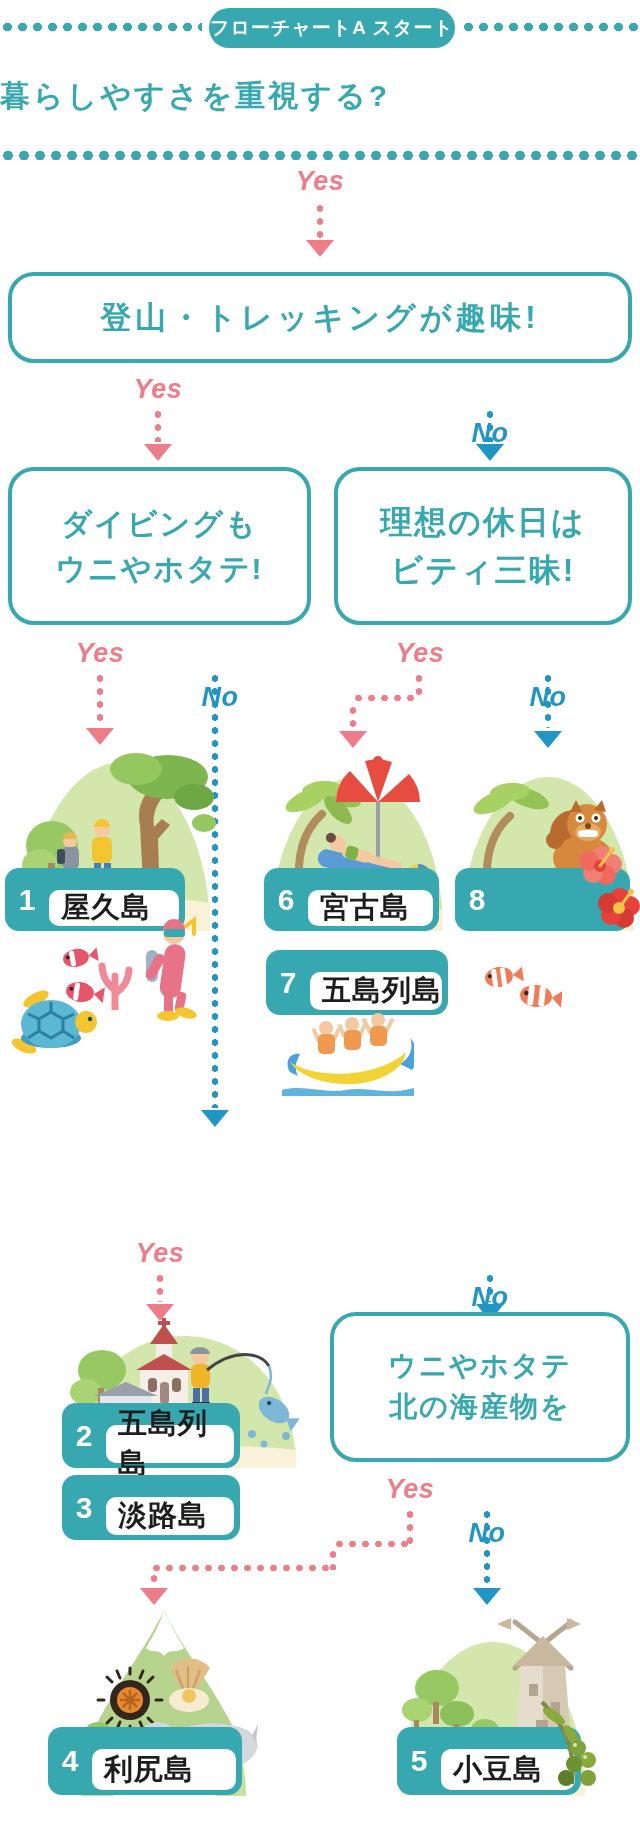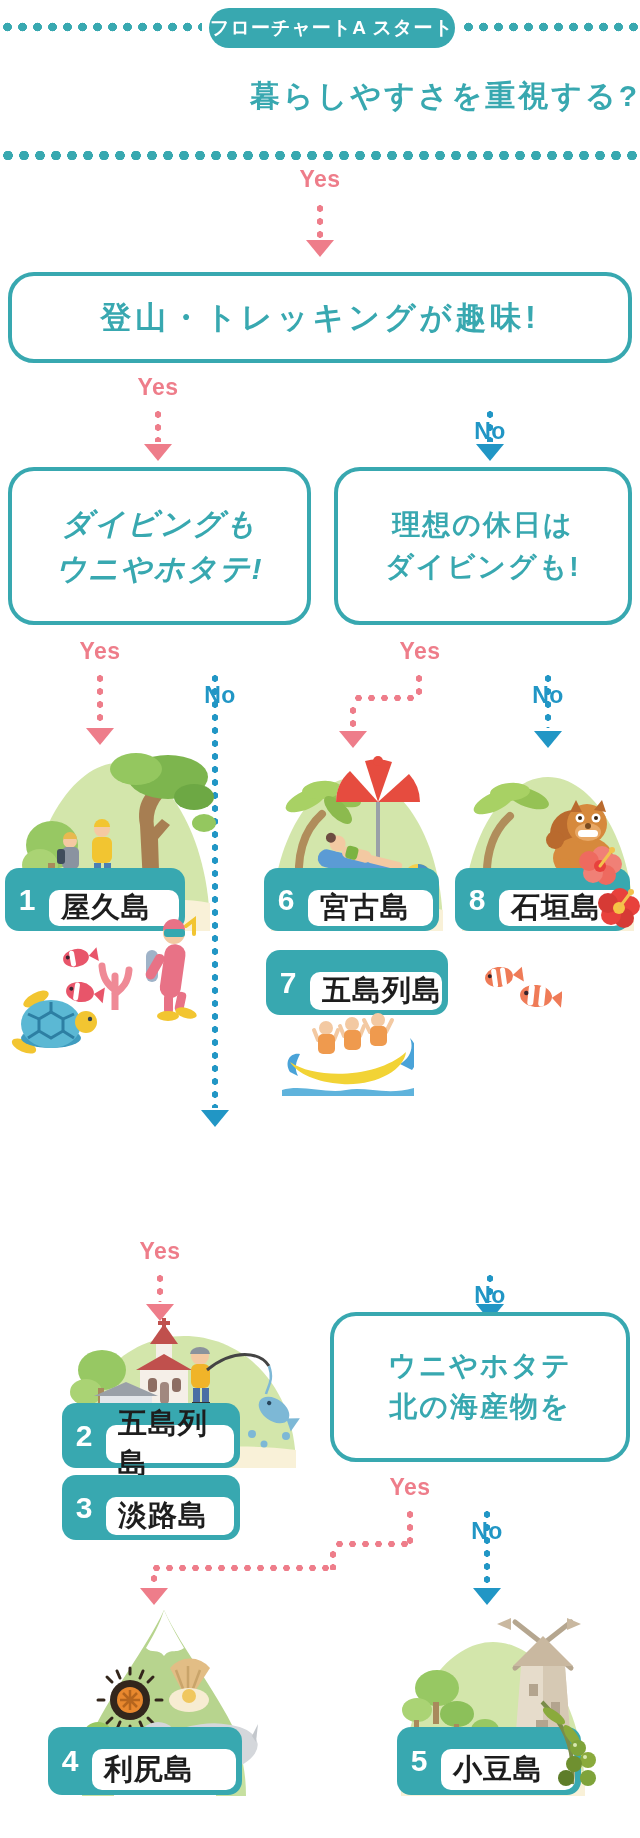--- a/index.html
+++ b/index.html
@@ -4,23 +4,23 @@
 <style>
   html,body{margin:0;padding:0;background:#fff;}
   #canvas{position:relative;width:640px;height:1838px;background:#fff;overflow:hidden;
     font-family:"Liberation Sans","DejaVu Sans",sans-serif;font-weight:bold;}
   .pill{position:absolute;background:var(--teal);border-radius:22px;color:#fff;
     display:flex;align-items:center;justify-content:center;font-size:19px;letter-spacing:1px;}
   .sidedots{position:absolute;height:10px;background-image:radial-gradient(circle,var(--teal) 4.2px,transparent 4.6px);
     background-size:15px 10px;background-repeat:repeat-x;}
   .bigdots{position:absolute;height:11px;background-image:radial-gradient(circle,var(--teal) 4.6px,transparent 5px);
     background-size:16px 11px;background-repeat:repeat-x;}
-  .startq{position:absolute;left:0;top:76px;width:640px;text-align:right;color:var(--teal);
+  .startq{position:absolute;left:0;top:76px;width:640px;text-align:left;color:var(--teal);
     font-size:30px;letter-spacing:3px;}
-  .ans{position:absolute;transform:translateX(-50%);font-size:23px;letter-spacing:.5px;}
+  .ans{position:absolute;transform:translateX(-50%);font-size:27px;letter-spacing:.5px;font-style:italic;}
   .ans.y{color:var(--pink);} .ans.n{color:var(--blue);margin-top:44px;}
   .vd{position:absolute;width:8px;background-image:radial-gradient(circle,var(--c) 3.1px,transparent 3.5px);
     background-size:8px 13px;background-repeat:repeat-y;background-position:center top;}
   .hd{position:absolute;height:8px;background-image:radial-gradient(circle,var(--c) 3.1px,transparent 3.5px);
     background-size:13px 8px;background-repeat:repeat-x;background-position:left center;}
   .ah{position:absolute;width:0;height:0;border-left:14px solid transparent;border-right:14px solid transparent;
     border-top:17px solid var(--c);}
   .qbox{position:absolute;background:#fff;border:4px solid var(--teal);border-radius:26px;box-sizing:border-box;
     display:flex;flex-direction:column;align-items:center;justify-content:center;
     color:var(--teal);text-align:center;}
@@ -54,27 +54,27 @@
   <div class="qbox" style="left:8px;top:272px;width:624px;height:91px;font-size:31px;letter-spacing:4px;">
     <span class="ln">登山・トレッキングが趣味!</span>
   </div>
   <div class="ans y" style="left:158px;top:374px;">Yes</div>
   <div class="ans n" style="left:490px;top:374px;">No</div>
   <div class="vd" style="--c:var(--pink);left:154px;top:408px;height:34px;"></div>
   <div class="ah" style="--c:var(--pink);left:144px;top:444px;"></div>
   <div class="vd" style="--c:var(--blue);left:486px;top:408px;height:34px;"></div>
   <div class="ah" style="--c:var(--blue);left:476px;top:444px;"></div>
 
-  <div class="qbox" style="left:8px;top:467px;width:303px;height:158px;font-size:30px;letter-spacing:2px;line-height:1.5;font-style:italic;">
+  <div class="qbox" style="left:8px;top:467px;width:303px;height:158px;font-size:30px;letter-spacing:2px;line-height:1.5;">
     <span class="ln">ダイビングも</span>
     <span class="ln">ウニやホタテ!</span>
   </div>
-  <div class="qbox" style="left:334px;top:467px;width:298px;height:158px;font-size:28px;letter-spacing:2px;line-height:1.5;">
+  <div class="qbox" style="left:334px;top:467px;width:298px;height:158px;font-size:32px;letter-spacing:2px;line-height:1.5;">
     <span class="ln">理想の休日は</span>
-    <span class="ln">ダイビングも!</span>
+    <span class="ln">ビティ三昧!</span>
   </div>
 
   <div class="ans y" style="left:100px;top:638px;">Yes</div>
   <div class="ans n" style="left:220px;top:638px;">No</div>
   <div class="ans y" style="left:420px;top:638px;">Yes</div>
   <div class="ans n" style="left:548px;top:638px;">No</div>
 
   <div class="vd" style="--c:var(--pink);left:96px;top:672px;height:54px;"></div>
   <div class="ah" style="--c:var(--pink);left:86px;top:728px;"></div>
 
@@ -181,21 +181,20 @@
   <div class="ilabel" style="left:5px;top:868px;width:180px;height:63px;">
     <span class="num">1</span>
     <span class="nm">屋久島</span>
   </div>
   <div class="ilabel" style="left:264px;top:868px;width:175px;height:63px;">
     <span class="num">6</span>
     <span class="nm">宮古島</span>
   </div>
   <div class="ilabel" style="left:455px;top:868px;width:175px;height:63px;">
     <span class="num">8</span>
-    <span class="nm">石垣島</span>
   </div>
   <div class="ilabel" style="left:266px;top:950px;width:182px;height:65px;">
     <span class="num">7</span>
     <span class="nm">五島列島</span>
   </div>
 
   <div class="art front" style="left:578px;top:842px;">
     <svg width="62" height="90" viewBox="0 0 62 90">
       <g>
         <circle cx="24" cy="14" r="10" fill="#f08076"></circle>

